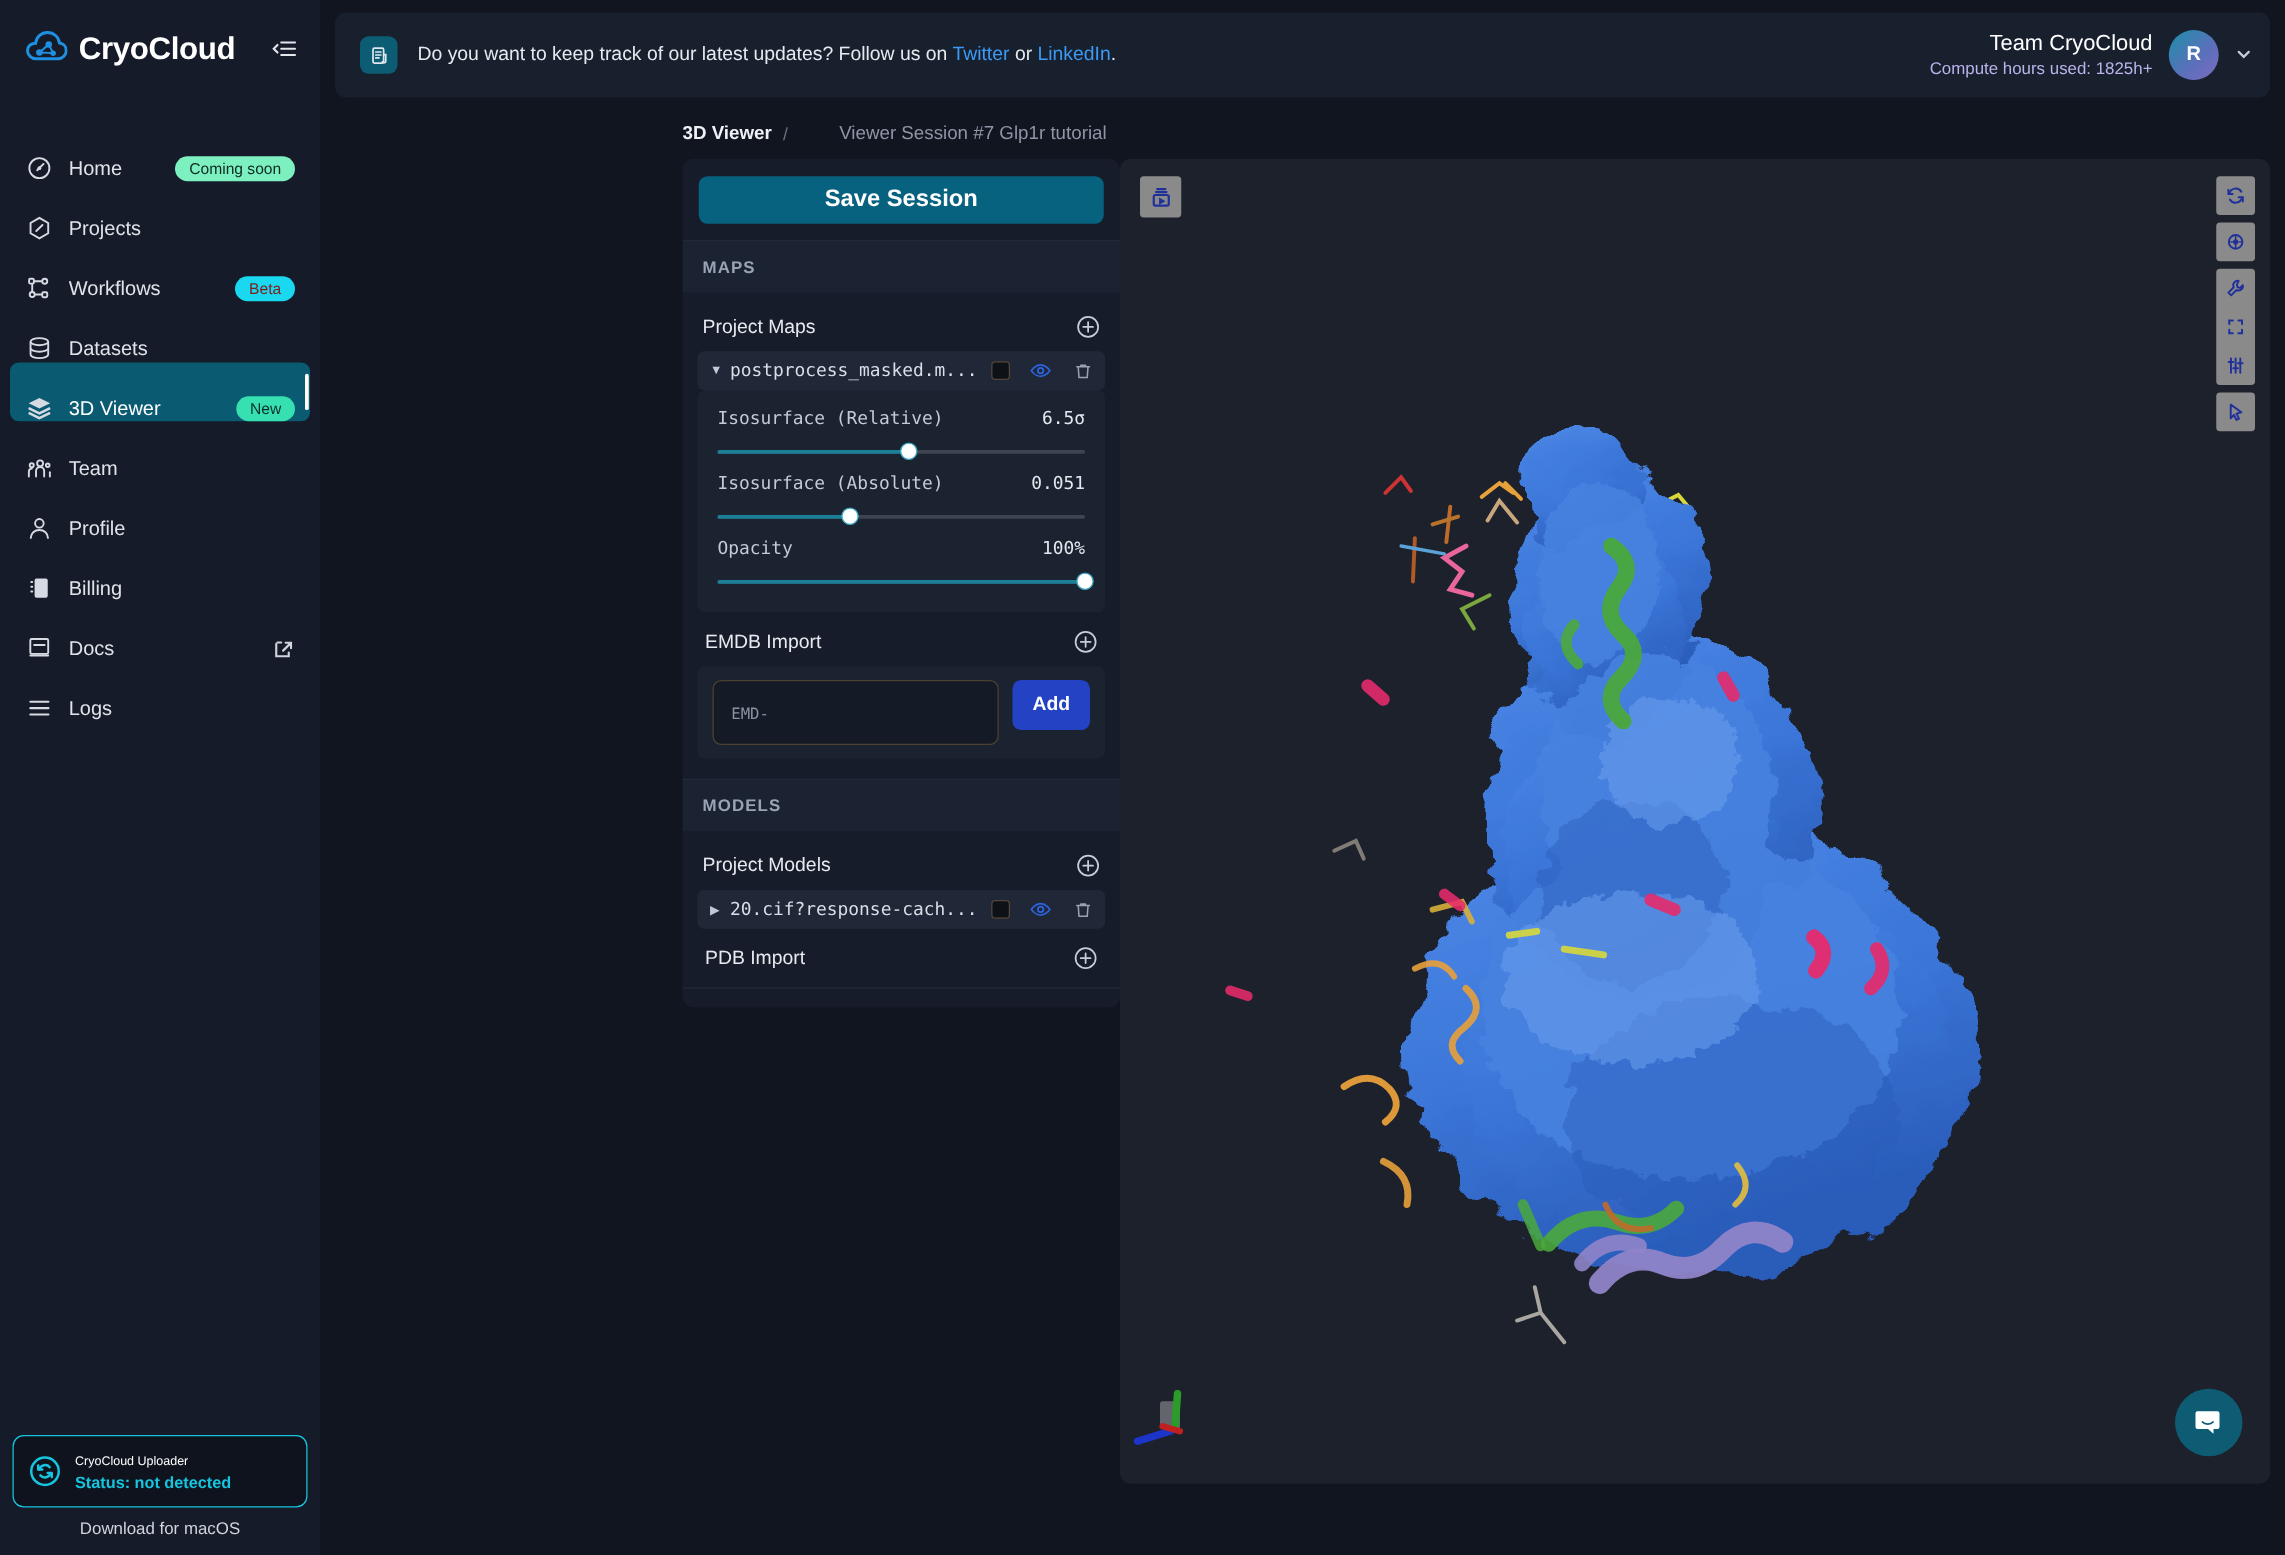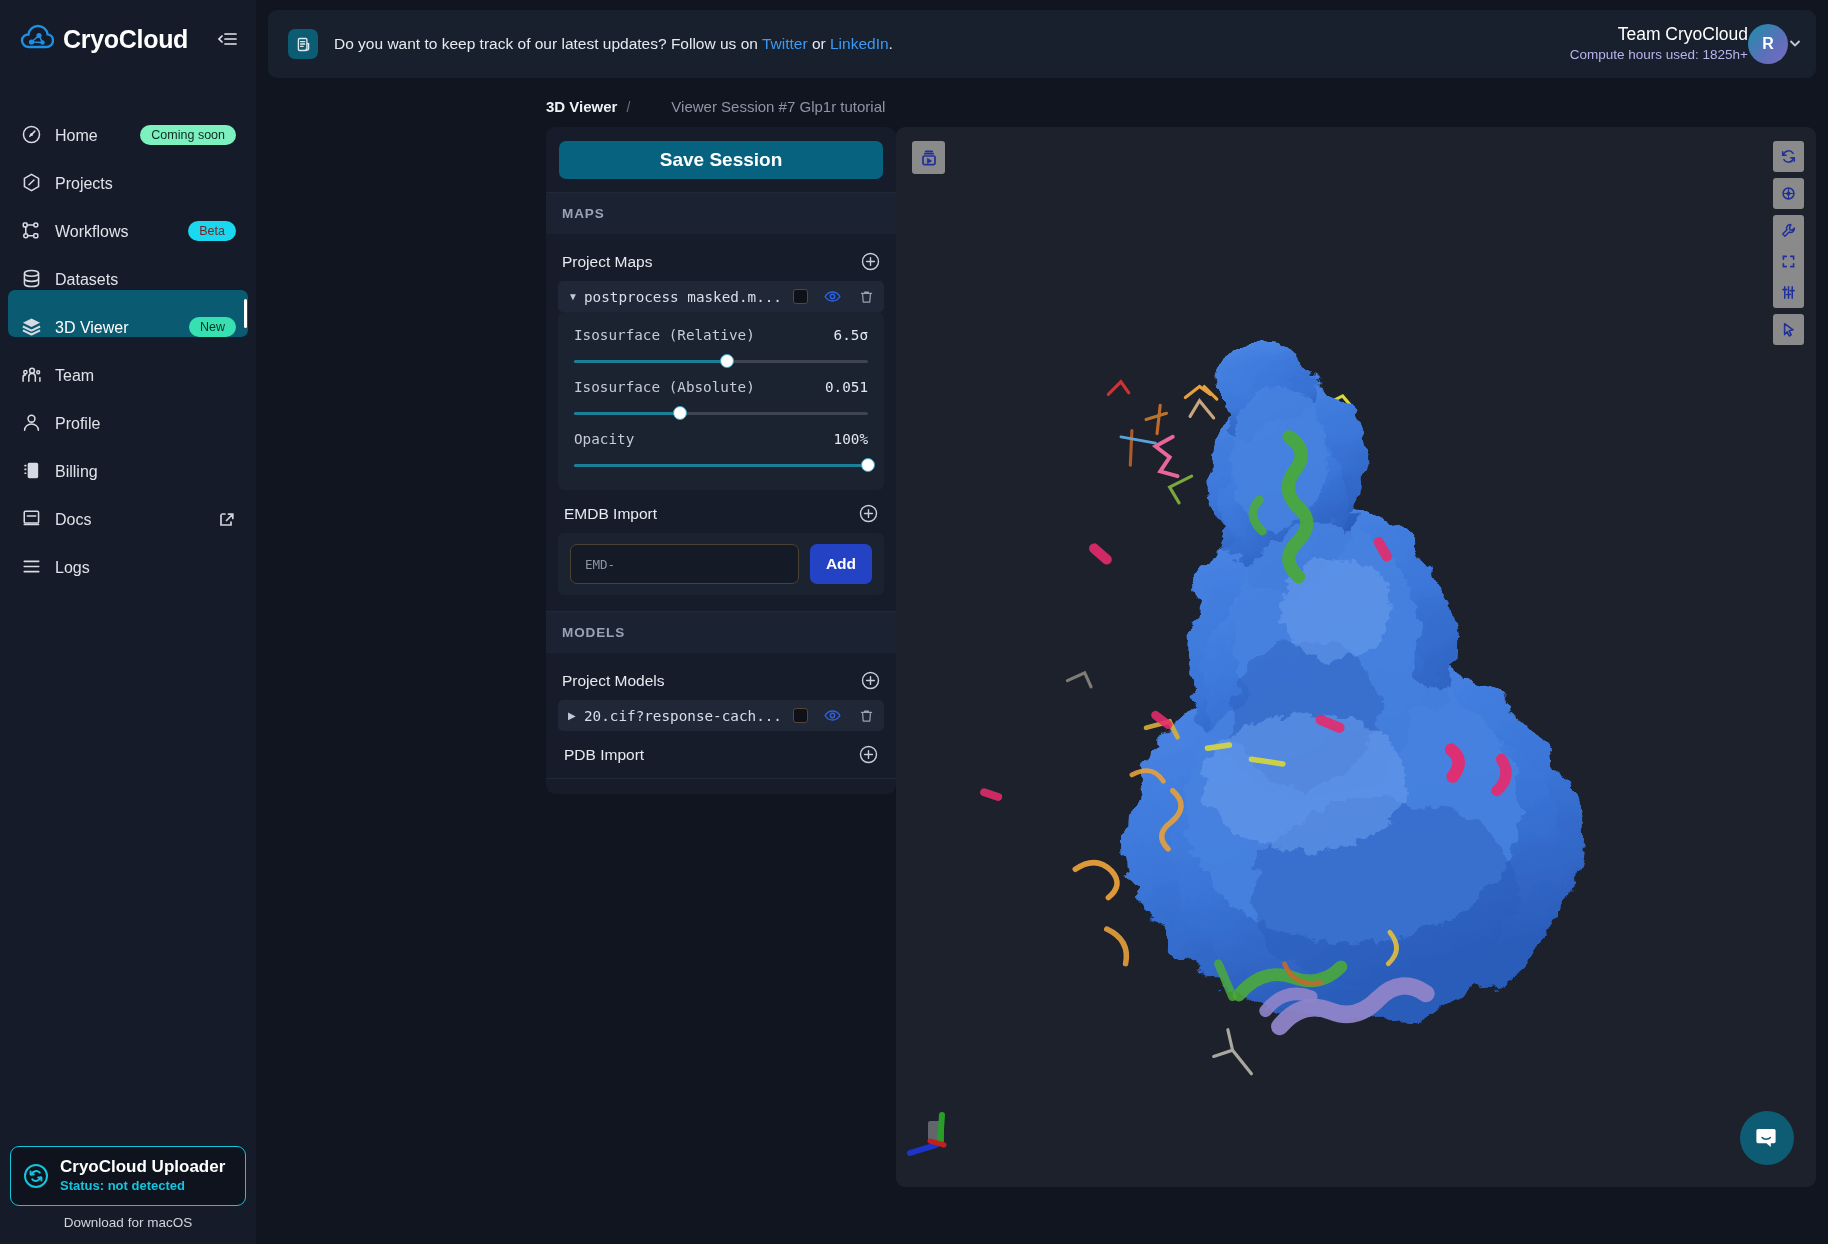--- a/index.html
+++ b/index.html
@@ -49,39 +49,39 @@
   .ext-ico { margin-left: auto; width: 18px; height: 18px; color: #cfd4dd; }
 
   
   .uploader-wrap { position: absolute; bottom: 14px; left: 0; right: 0; padding: 0 10px; }
   .uploader {
     border: 1.3px solid #16c4dd; border-radius: 9px;
     background: #0e131d; padding: 10px 12px;
     display: flex; align-items: center; gap: 11px; cursor: pointer;
   }
   .uploader-ico { width: 26px; height: 26px; flex: 0 0 26px; }
-  .uploader-title { color: #fff; font-size: 17px; font-weight: 700; line-height: 1.15; margin-top: 15px; }
+  .uploader-title { color: #fff; font-size: 10px; font-weight: 400; line-height: 1.15; margin-top: 15px; }
   .uploader-status { color: #16c4dd; font-size: 13px; font-weight: 600; line-height: 1.3; }
   .uploader-dl { text-align: center; color: #cfd4dd; font-size: 13.5px; margin-top: 9px; cursor: pointer; }
 
   
   .main { flex: 1 1 auto; display: flex; flex-direction: column; background: #10151f; min-width: 0; }
 
   .topbar {
     margin: 10px 12px 0 12px;
     height: 68px; background: #18202e; border-radius: 9px;
     display: flex; align-items: center; padding: 0 14px 0 20px;
   }
   .ann-ico {
     width: 30px; height: 30px; border-radius: 7px; background: #0c5c74;
     display: flex; align-items: center; justify-content: center; flex: 0 0 30px;
   }
   .ann-text { color: #e6eaf0; font-size: 15.5px; margin-left: 16px; }
   .ann-text a { color: #3b9af5; text-decoration: none; cursor: pointer; }
-  .user-area { margin-left: auto; display: flex; align-items: center; cursor: pointer; }
+  .user-area { margin-left: auto; display: flex; align-items: center; gap: 13px; cursor: pointer; }
   .user-meta { text-align: right; }
   .team-name { color: #ffffff; font-size: 17.5px; font-weight: 500; line-height: 1.25; }
   .compute { color: #b9b3ea; font-size: 13.5px; line-height: 1.3; }
   .avatar {
     width: 40px; height: 40px; border-radius: 50%;
     background: linear-gradient(135deg, #1b8fa8 0%, #5d6fbb 60%, #7b6bc0 100%);
     color: #fff; font-size: 16px; font-weight: bold;
     display: flex; align-items: center; justify-content: center;
   }
   .chev { color: #c4c9d3; font-size: 12px; }
@@ -146,21 +146,21 @@
   .slider-thumb {
     position: absolute; top: 0; width: 14px; height: 14px; border-radius: 50%;
     background: #ffffff; border: 1.6px solid #3aa7c2; transform: translateX(-7px); cursor: pointer;
   }
 
   .sub-row { display: flex; align-items: center; padding: 14px 8px 10px 8px; }
   .sub-title { color: #e7eaf0; font-size: 15.5px; font-weight: 500; }
 
   .import-box { background: #1b2230; border-radius: 6px; margin: 0 2px 12px 2px; padding: 11px 12px; display: flex; gap: 11px; }
   .emdb-input {
-    flex: 1 1 auto; height: 40px; background: #141a26;
+    flex: 1 1 auto; height: 52px; background: #141a26;
     border: 1px solid #4c4232; border-radius: 7px;
     color: #fdba74; font-size: 12.5px;
     font-family: "DejaVu Sans Mono", monospace;
     padding: 0 14px; outline: none;
   }
   .emdb-input::placeholder { color: #8b93a3; }
   .add-btn {
     width: 62px; height: 40px; border: none; border-radius: 7px;
     background: #2442c4; color: #fff; font-size: 15.5px; font-weight: bold;
     font-family: "Liberation Sans", sans-serif; cursor: pointer;

